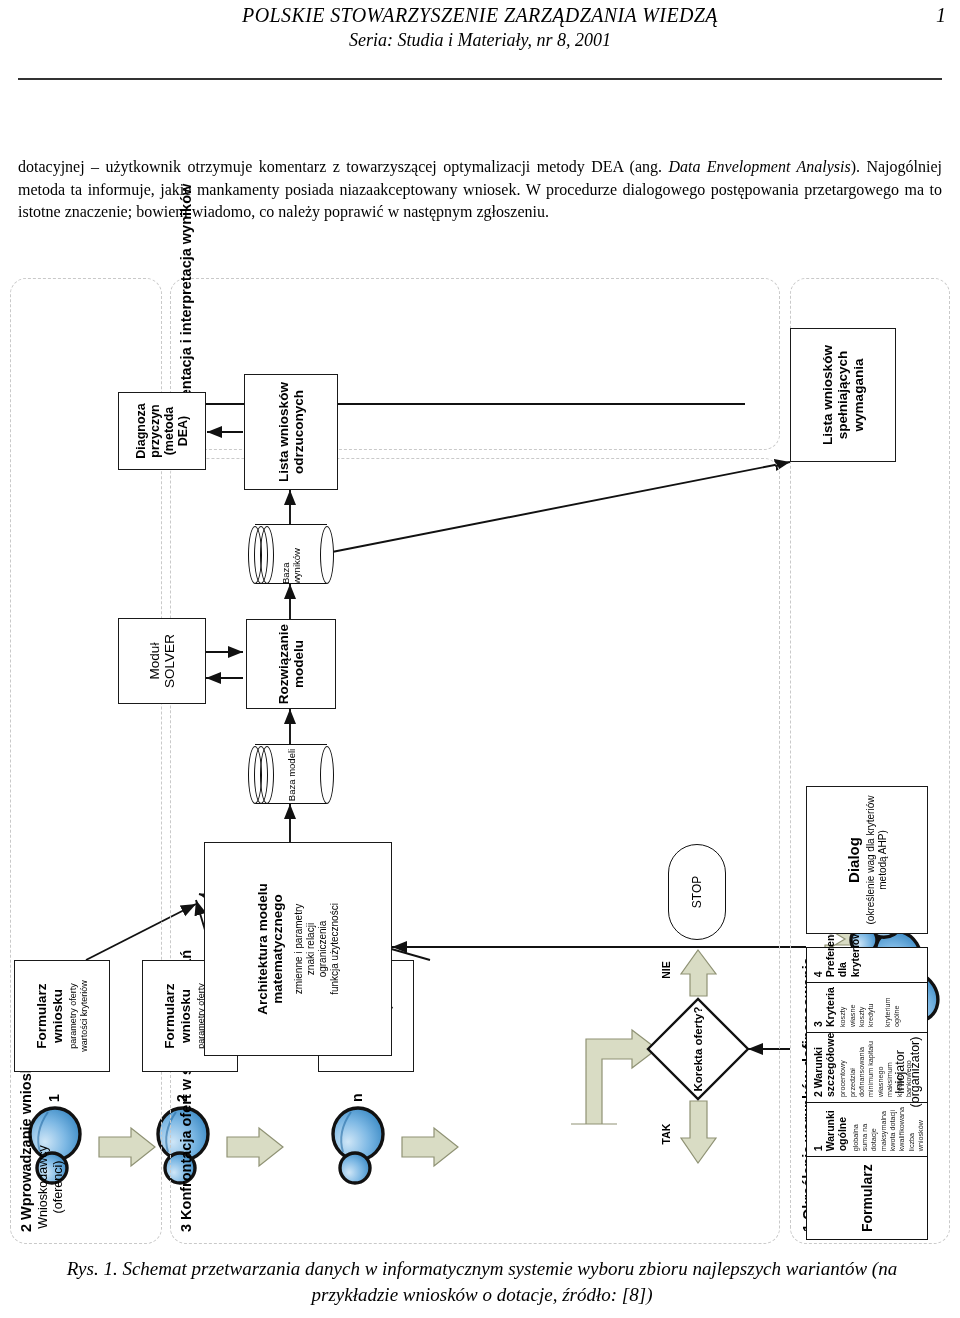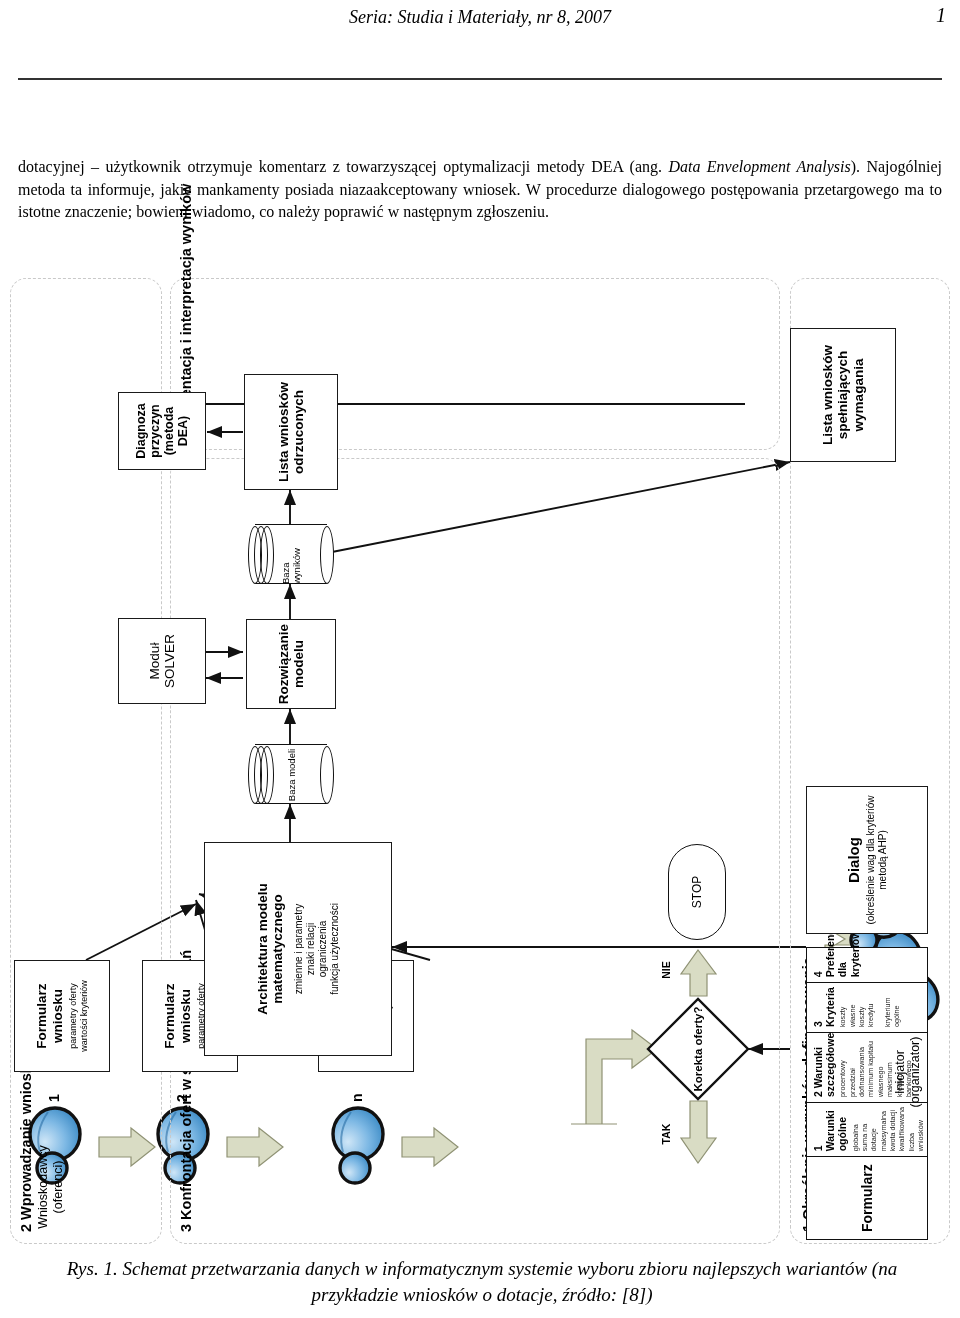--- a/index.html
+++ b/index.html
@@ -87,21 +87,22 @@
   .ov{position:absolute;left:0;top:0;width:1000px;height:960px;overflow:visible;}
 
   
   .caption{position:absolute;left:42px;top:1256px;width:880px;text-align:center;
       font-family:"Liberation Serif",serif;font-style:italic;font-size:19px;line-height:1.35;}
 </style>
 </head>
 <body>
 
 <div class="runhead">
-  <div class="l2">Seria: Studia i Materiały, nr 8, 2007</div>
+  <div class="l1">POLSKIE STOWARZYSZENIE ZARZĄDZANIA WIEDZĄ</div>
+  <div class="l2">Seria: Studia i Materiały, nr 8, 2001</div>
 </div>
 <div class="pageno">1</div>
 <div class="rule"></div>
 
 <p class="para"><span>dotacyjnej – użytkownik otrzymuje komentarz z towarzyszącej optymalizacji metody DEA (ang. </span><i>Data Envelopment Analysis</i><span>). Najogólniej metoda ta informuje, jakie mankamenty posiada niazaakceptowany wniosek. W procedurze dialogowego postępowania przetargowego ma to istotne znaczenie; bowiem wiadomo, co należy poprawić w następnym zgłoszeniu.</span></p>
 
 <div class="figwrap">
   <div class="canvas">
 
     <svg class="ov" viewBox="0 0 1000 960">

